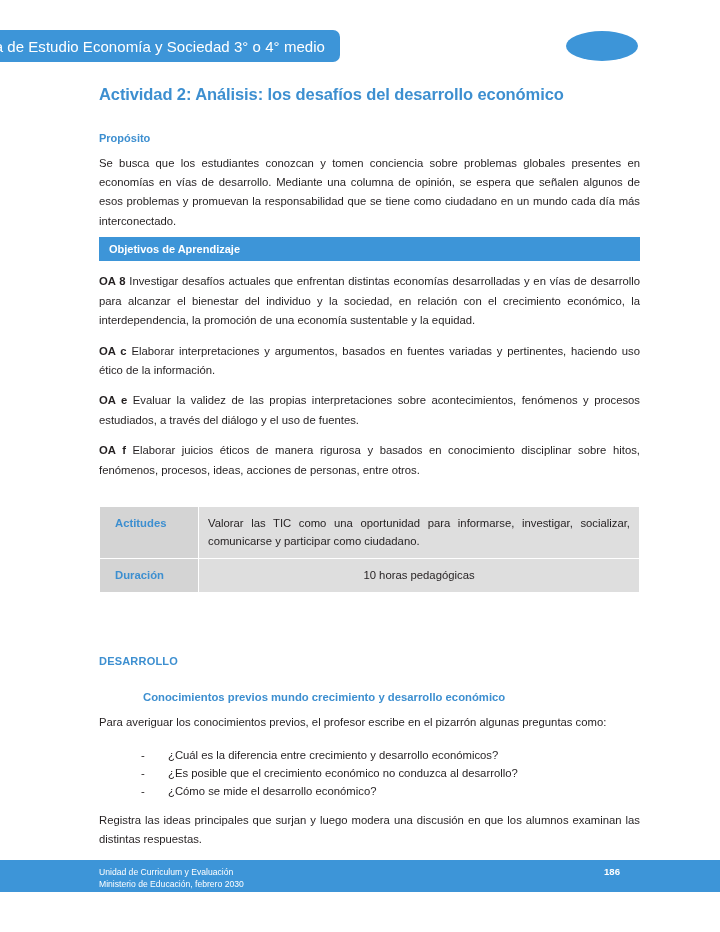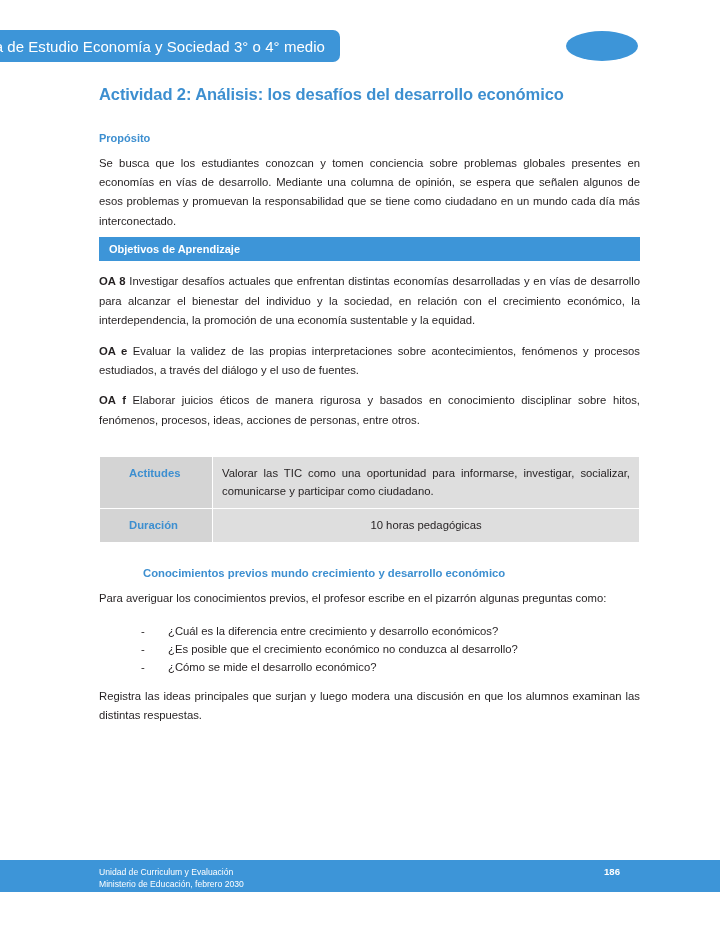--- a/index.html
+++ b/index.html
@@ -131,21 +131,21 @@
     padding: 7px 9px 8px 9px;
     vertical-align: top;
     font-size: 11.3px;
     line-height: 1.6;
   }
   .info-table td.label {
     width: 74px;
     color: #3d8fd0;
     font-weight: bold;
     background: #d4d4d4;
-    padding-left: 29px;
+    padding-left: 15px;
   }
   .info-table td.value {
     background: #dedede;
     text-align: justify;
   }
   .info-table tr.duracion td.value { text-align: center; }
 
   
   .desarrollo-label {
     margin: 62px 0 0 0;
@@ -219,36 +219,38 @@
   <h1 class="doc-title">Actividad 2: Análisis: los desafíos del desarrollo económico</h1>
 
   <div class="sec-label">Propósito</div>
   <p class="body">Se busca que los estudiantes conozcan y tomen conciencia sobre problemas globales presentes en economías en vías de desarrollo. Mediante una columna de opinión, se espera que señalen algunos de esos problemas y promuevan la responsabilidad que se tiene como ciudadano en un mundo cada día más interconectado.</p>
 
   <div class="oa-bar">
     <span class="oa-bar-text">Objetivos de Aprendizaje</span>
   </div>
 
   <p class="oa-item"><span class="oa-code">OA 8</span><span> Investigar desafíos actuales que enfrentan distintas economías desarrolladas y en vías de desarrollo para alcanzar el bienestar del individuo y la sociedad, en relación con el crecimiento económico, la interdependencia, la promoción de una economía sustentable y la equidad.</span></p>
+  <p class="oa-item"><span class="oa-code">OA c</span><span> Elaborar interpretaciones y argumentos, basados en fuentes variadas y pertinentes, haciendo uso ético de la información.</span></p>
   <p class="oa-item"><span class="oa-code">OA e</span><span> Evaluar la validez de las propias interpretaciones sobre acontecimientos, fenómenos y procesos estudiados, a través del diálogo y el uso de fuentes.</span></p>
   <p class="oa-item"><span class="oa-code">OA f</span><span> Elaborar juicios éticos de manera rigurosa y basados en conocimiento disciplinar sobre hitos, fenómenos, procesos, ideas, acciones de personas, entre otros.</span></p>
 
   <table class="info-table">
     <tbody>
       <tr>
         <td class="label">Actitudes</td>
         <td class="value">Valorar las TIC como una oportunidad para informarse, investigar, socializar, comunicarse y participar como ciudadano.</td>
       </tr>
       <tr class="duracion">
         <td class="label">Duración</td>
         <td class="value">10 horas pedagógicas</td>
       </tr>
     </tbody>
   </table>
 
+  <div class="desarrollo-label">DESARROLLO</div>
 
   <div class="sub-heading">Conocimientos previos mundo crecimiento y desarrollo económico</div>
 
   <p class="body">Para averiguar los conocimientos previos, el profesor escribe en el pizarrón algunas preguntas como:</p>
 
   <ul class="list">
     <li>
       <span class="dash">-</span>
       <span>¿Cuál es la diferencia entre crecimiento y desarrollo económicos?</span>
     </li>

